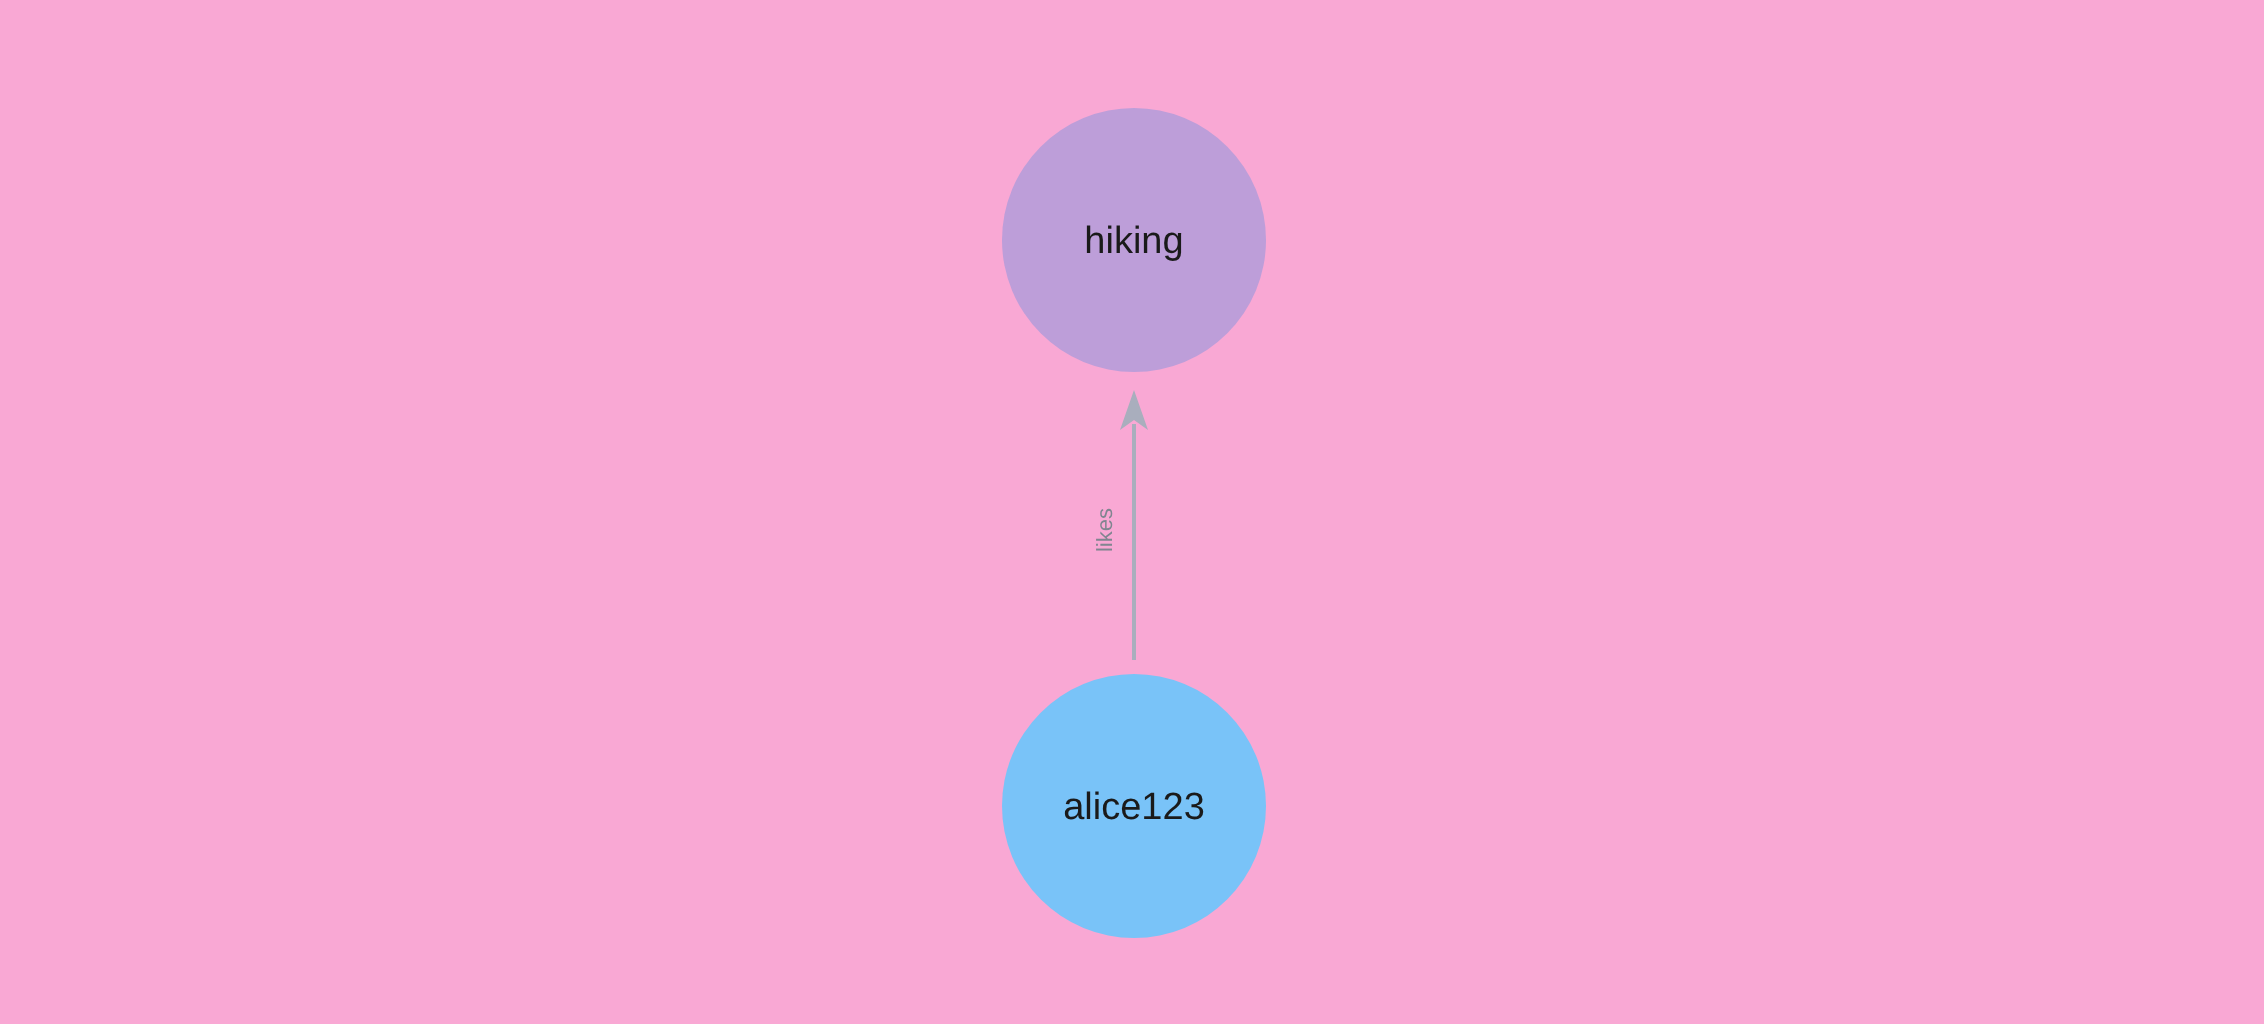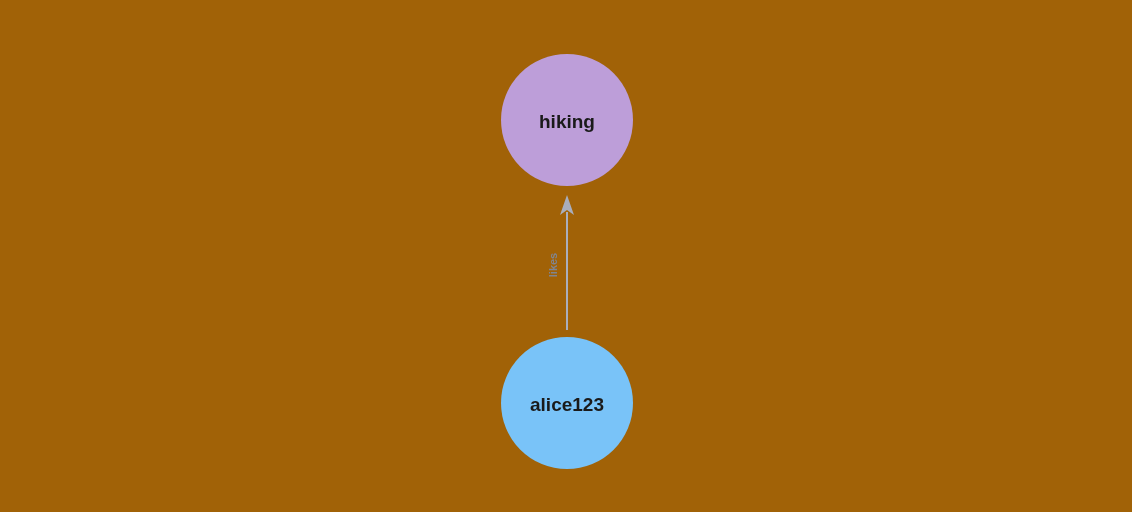--- a/index.html
+++ b/index.html
@@ -10,22 +10,21 @@
     width: 1132px;
     height: 512px;
     background: #f4f6f5;
     font-family: "Liberation Sans", sans-serif;
     overflow: hidden;
   }
   #graph-canvas {
     position: relative;
     width: 1132px;
     height: 512px;
-    background: #a16207;
-    font-weight: bold;
+    background: #f9a8d4;
   }
   .graph-svg {
     position: absolute;
     top: 0;
     left: 0;
     width: 1132px;
     height: 512px;
     display: block;
   }
   .node-circle {

